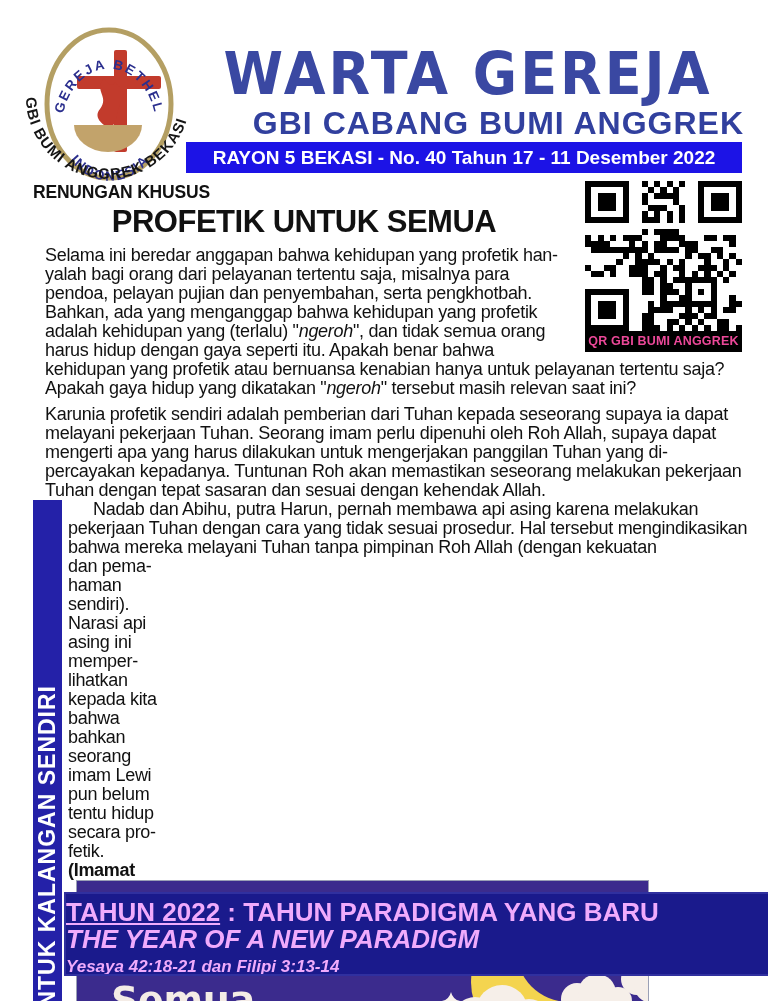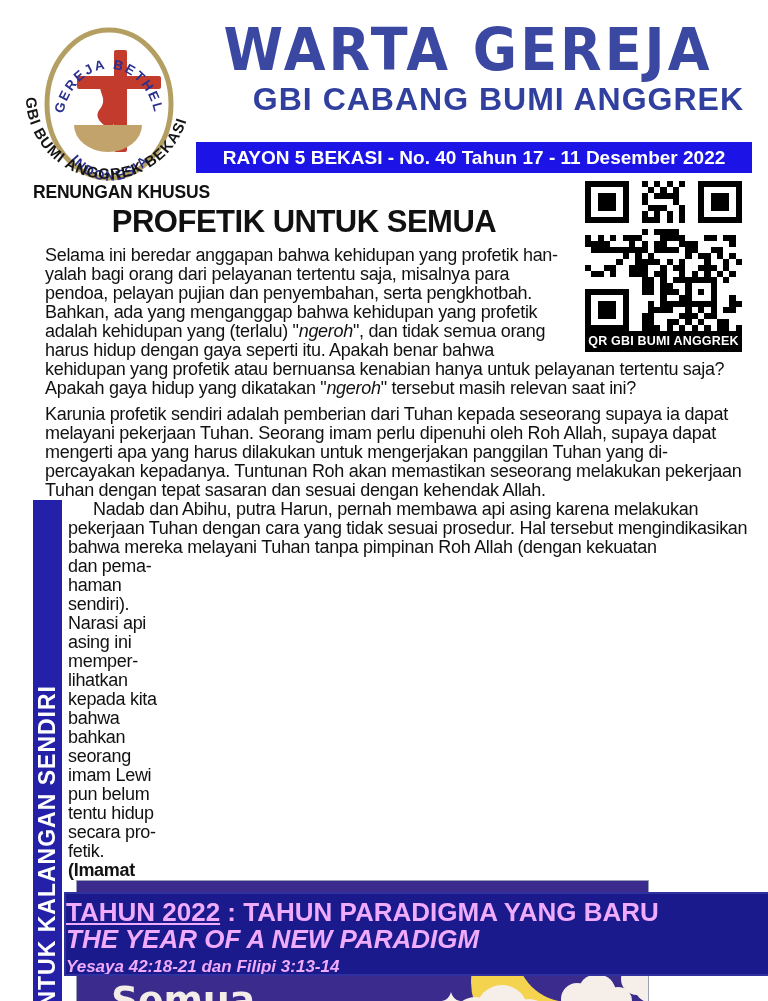--- a/index.html
+++ b/index.html
@@ -1,35 +1,35 @@
 <!DOCTYPE html>
 <html><head>
 <meta charset="utf-8">
 <style>
   html,body { margin:0; padding:0; background:#ffffff; }
   body { width:768px; height:1001px; position:relative; overflow:hidden;
          font-family:"Liberation Sans", sans-serif; color:#111; }
 
   
   .logo { position:absolute; left:14px; top:24px; width:182px; height:168px; }
-  .masthead { position:absolute; left:192px; top:20px; width:552px; text-align:center; color:#3A48A2; }
+  .masthead { position:absolute; left:192px; top:44px; width:552px; text-align:center; color:#3A48A2; }
   .masthead-title { font-family:"DejaVu Sans", sans-serif; font-weight:bold; font-size:54px;
                     letter-spacing:3px; line-height:1.0; transform:scaleY(1.10); transform-origin:top; white-space:nowrap; }
   .masthead-sub { font-weight:bold; font-size:32px; letter-spacing:1px; line-height:1.0;
                   margin-top:9px; text-align:right; color:#31409E; white-space:nowrap; }
-  .edition-strip { position:absolute; left:196px; top:142px; width:556px; height:31px;
+  .edition-strip { position:absolute; left:186px; top:142px; width:556px; height:31px;
                    background:#1C13E6; color:#fff; display:flex; align-items:center; justify-content:center;
                    font-weight:bold; font-size:19px; white-space:nowrap; }
 
   
   .article { position:absolute; left:33px; top:181px; width:709px;
              font-size:18px; line-height:19px; letter-spacing:-0.3px; }
   .qr-box { float:right; width:157px; margin:0 0 8px 10px; }
   .qr-box svg { display:block; width:157px; height:150px; }
-  .qr-cap { background:#000; color:#ffffff; font-size:12.5px; font-weight:bold; text-align:center;
+  .qr-cap { background:#000; color:#ec4899; font-size:12.5px; font-weight:bold; text-align:center;
             height:21px; line-height:21px; letter-spacing:0.2px; white-space:nowrap; }
   .kicker { font-size:17.5px; font-weight:bold; letter-spacing:-0.2px; line-height:22px; }
   .headline { font-size:31px; font-weight:bold; text-align:center; letter-spacing:-0.5px;
               margin:2px 0 7px 0; line-height:34px; }
   .para { margin:0 0 7px 12px; }
 
   
   .lower { position:absolute; left:33px; top:500px; width:717px; display:flex;
            font-size:18px; line-height:19px; letter-spacing:-0.3px; }
   .vband { width:29px; flex:none; background:#2421A8; color:#fff;

